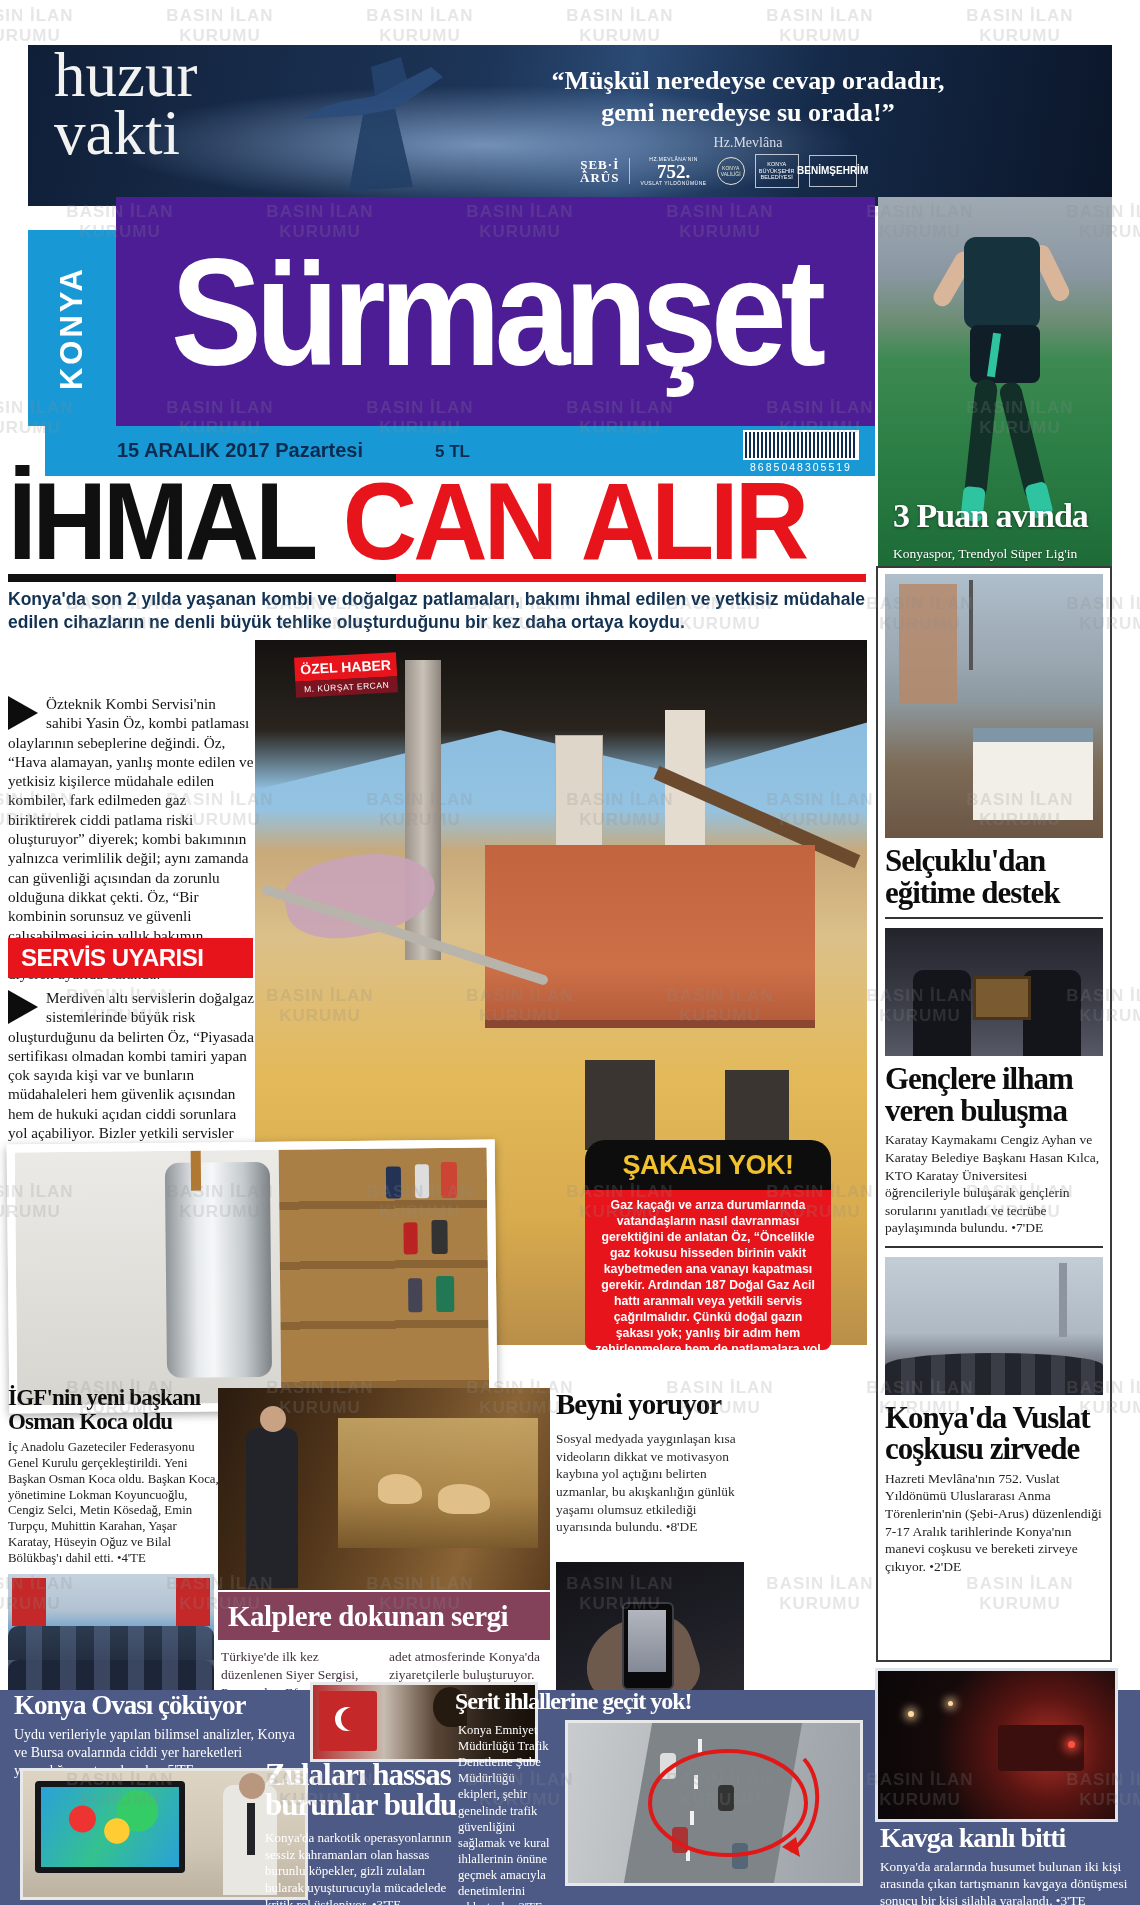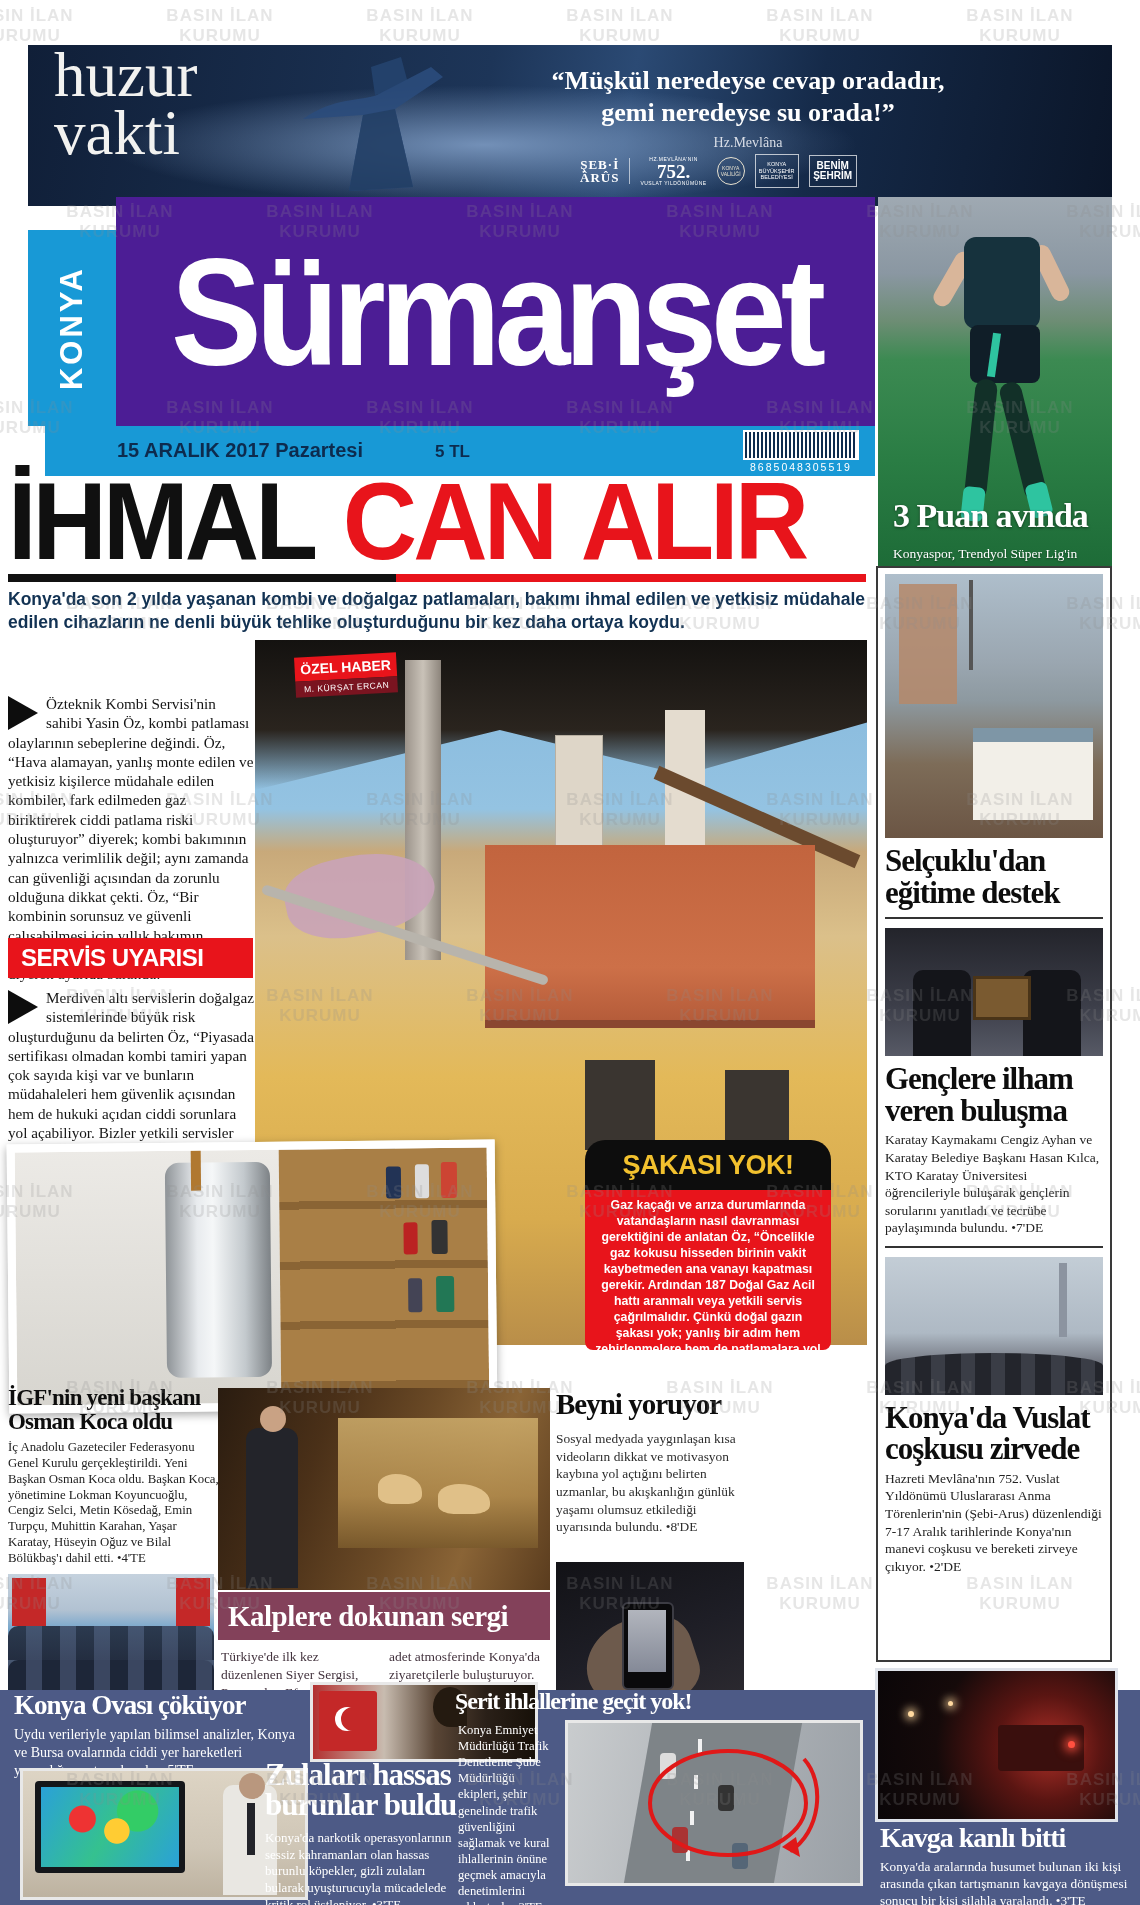--- a/index.html
+++ b/index.html
@@ -22,21 +22,21 @@
   .lg-seb{font-family:"Liberation Serif",serif;font-weight:bold;font-size:13px;line-height:1;
     text-align:center;letter-spacing:1px;border-right:1px solid rgba(255,255,255,.6);padding-right:10px;}
   .lg-752{text-align:center;line-height:1;}
   .lg-752 .tiny{font-size:5px;letter-spacing:.5px;display:block;}
   .lg-752 .big{font-family:"Liberation Serif",serif;font-size:19px;font-weight:bold;display:block;}
   .lg-emblem{width:26px;height:26px;border:1.5px solid #e8e2d0;border-radius:50%;
     display:flex;align-items:center;justify-content:center;font-size:5px;text-align:center;color:#e8e2d0;}
   .lg-box{width:40px;height:30px;border:1px solid rgba(255,255,255,.7);font-size:5.5px;
     display:flex;align-items:center;justify-content:center;text-align:center;line-height:1.2;padding:1px;}
   .lg-benim{width:46px;height:30px;border:1px solid rgba(255,255,255,.7);font-weight:bold;font-size:10px;
-    display:flex;flex-direction:column;align-items:center;justify-content:center;line-height:1.05;}
+    display:flex;align-items:center;justify-content:center;line-height:1.05;}
 
   
   #konya-tab{left:28px;top:230px;width:88px;height:196px;background:#1899d6;
     display:flex;align-items:center;justify-content:center;}
   #konya-tab span{writing-mode:vertical-rl;transform:rotate(180deg);color:#fff;font-weight:bold;
     font-size:31px;letter-spacing:3px;}
   #masthead{left:116px;top:197px;width:759px;height:229px;background:#4c1d95;overflow:hidden;
     display:flex;align-items:center;justify-content:center;}
   #masthead span{color:#fff;font-weight:bold;font-size:136px;letter-spacing:-6px;
     transform:scaleY(1.12);white-space:nowrap;}

